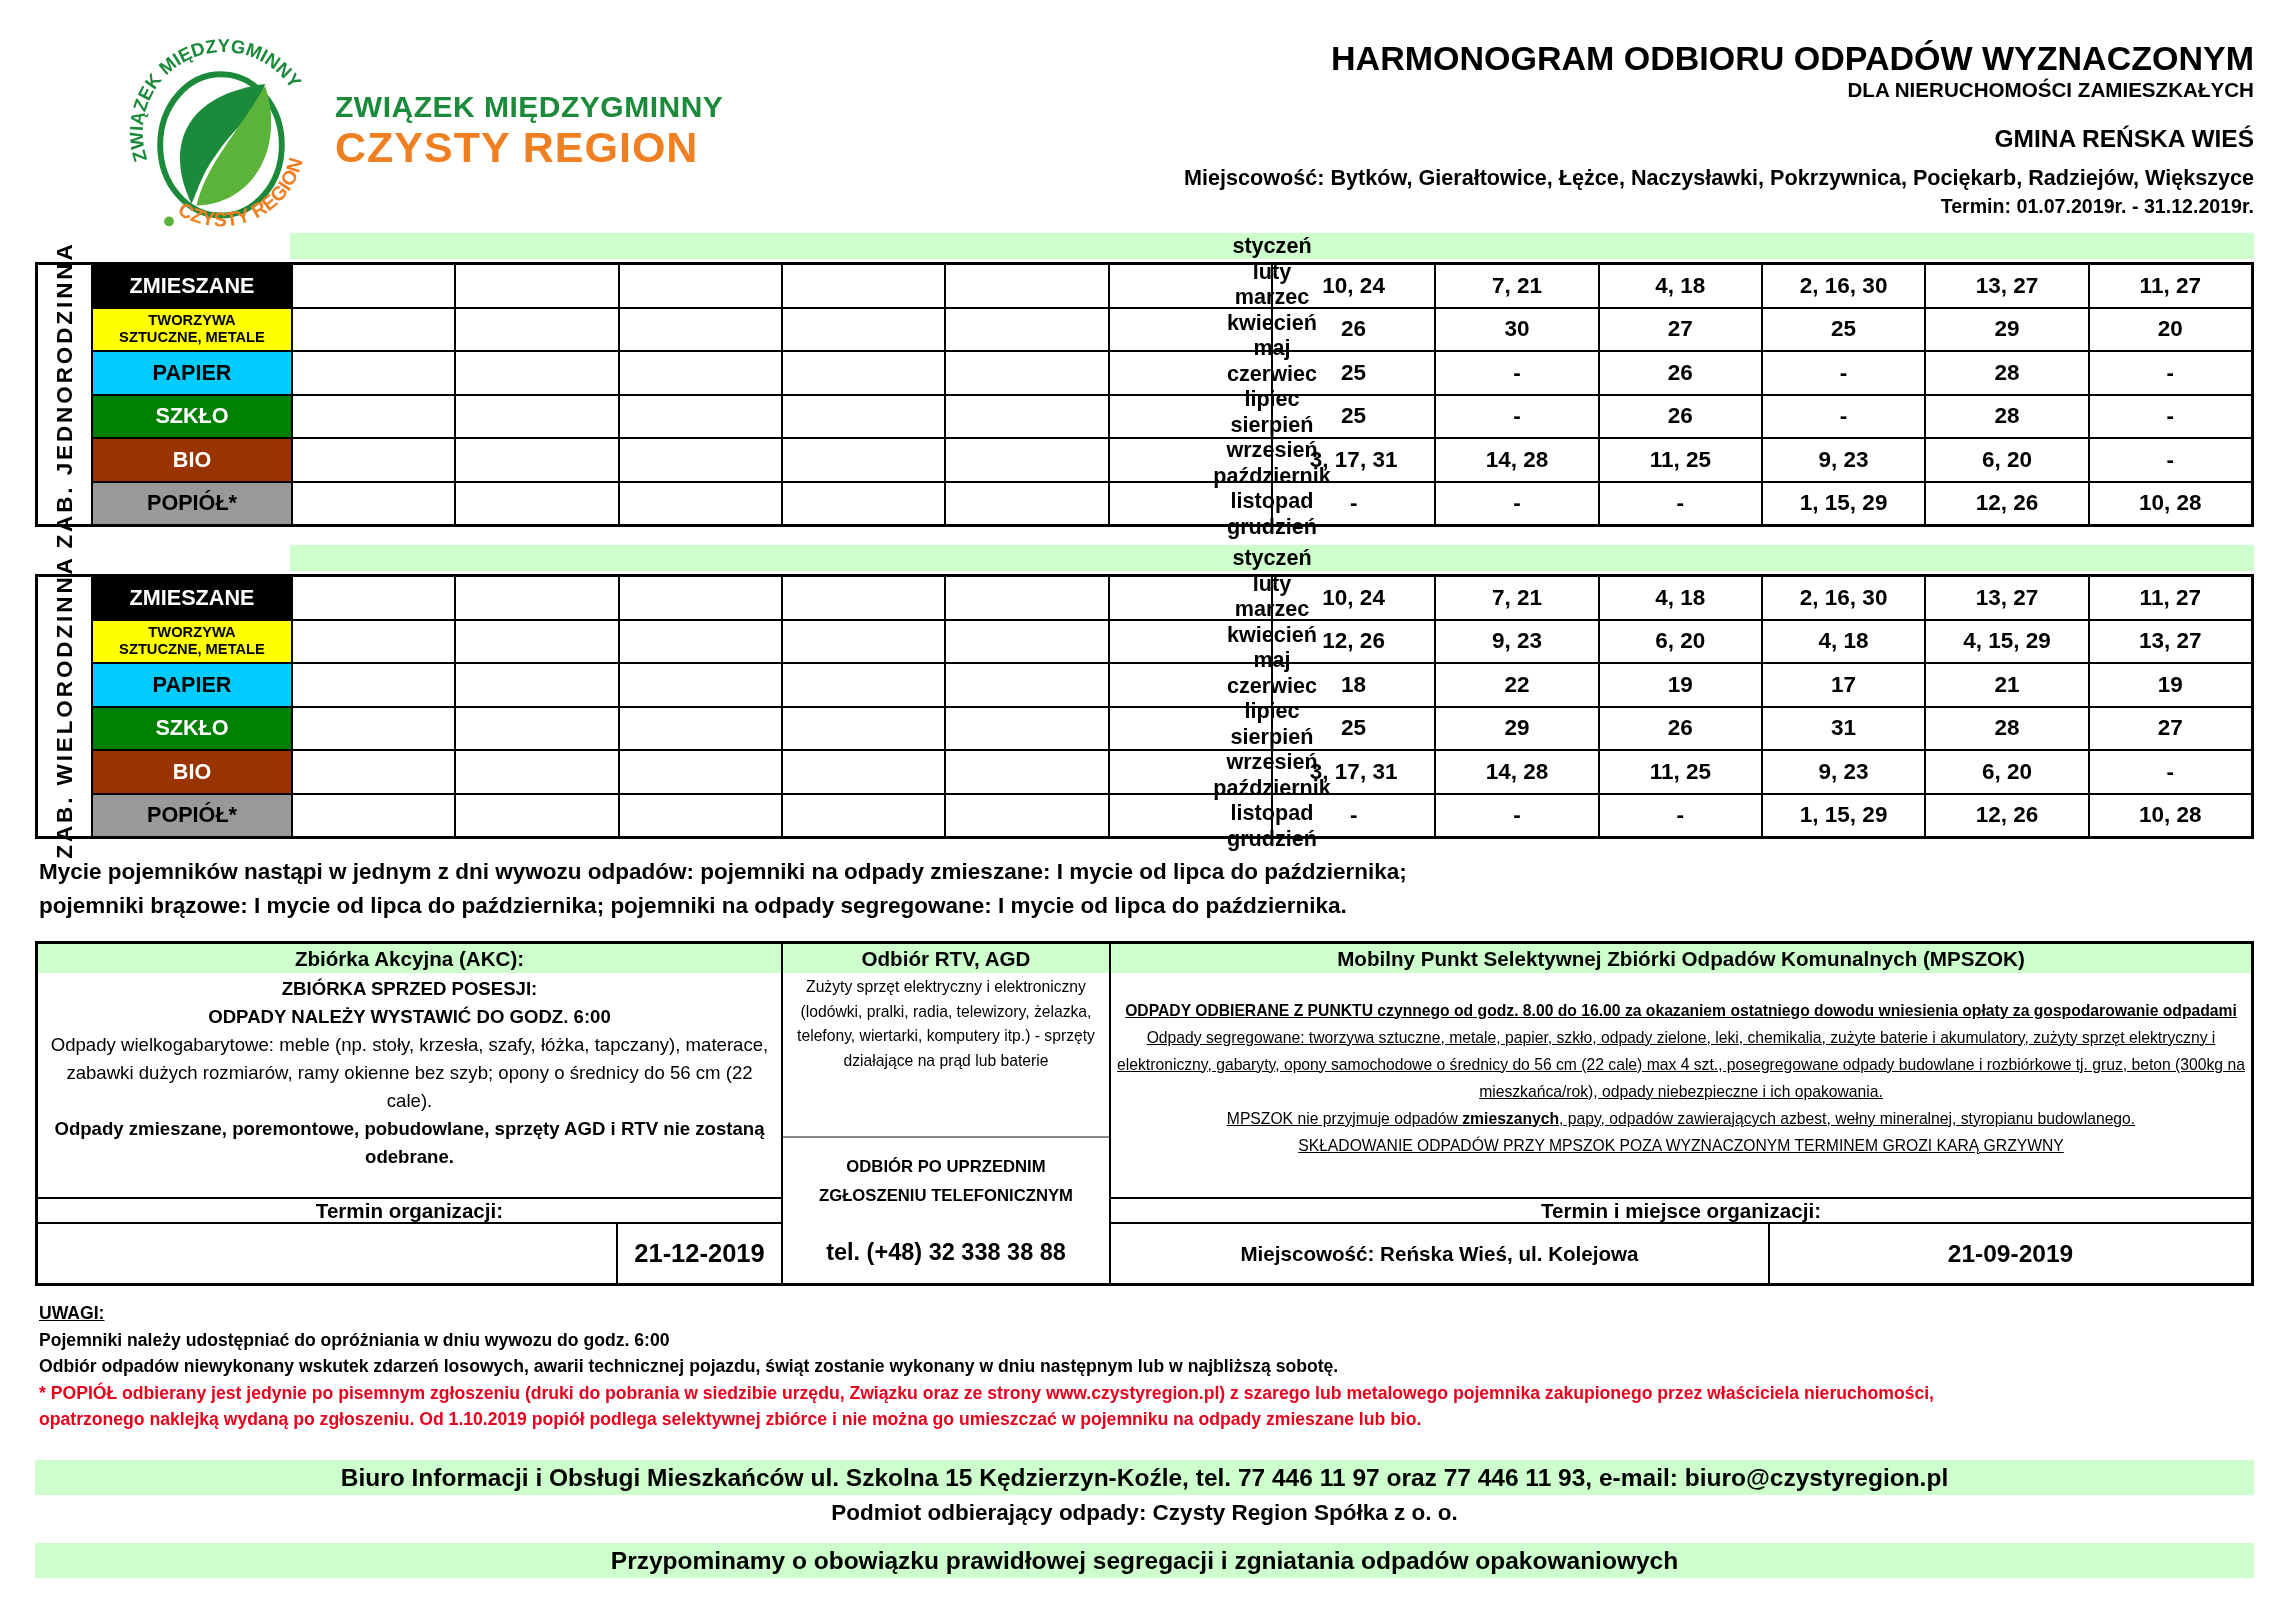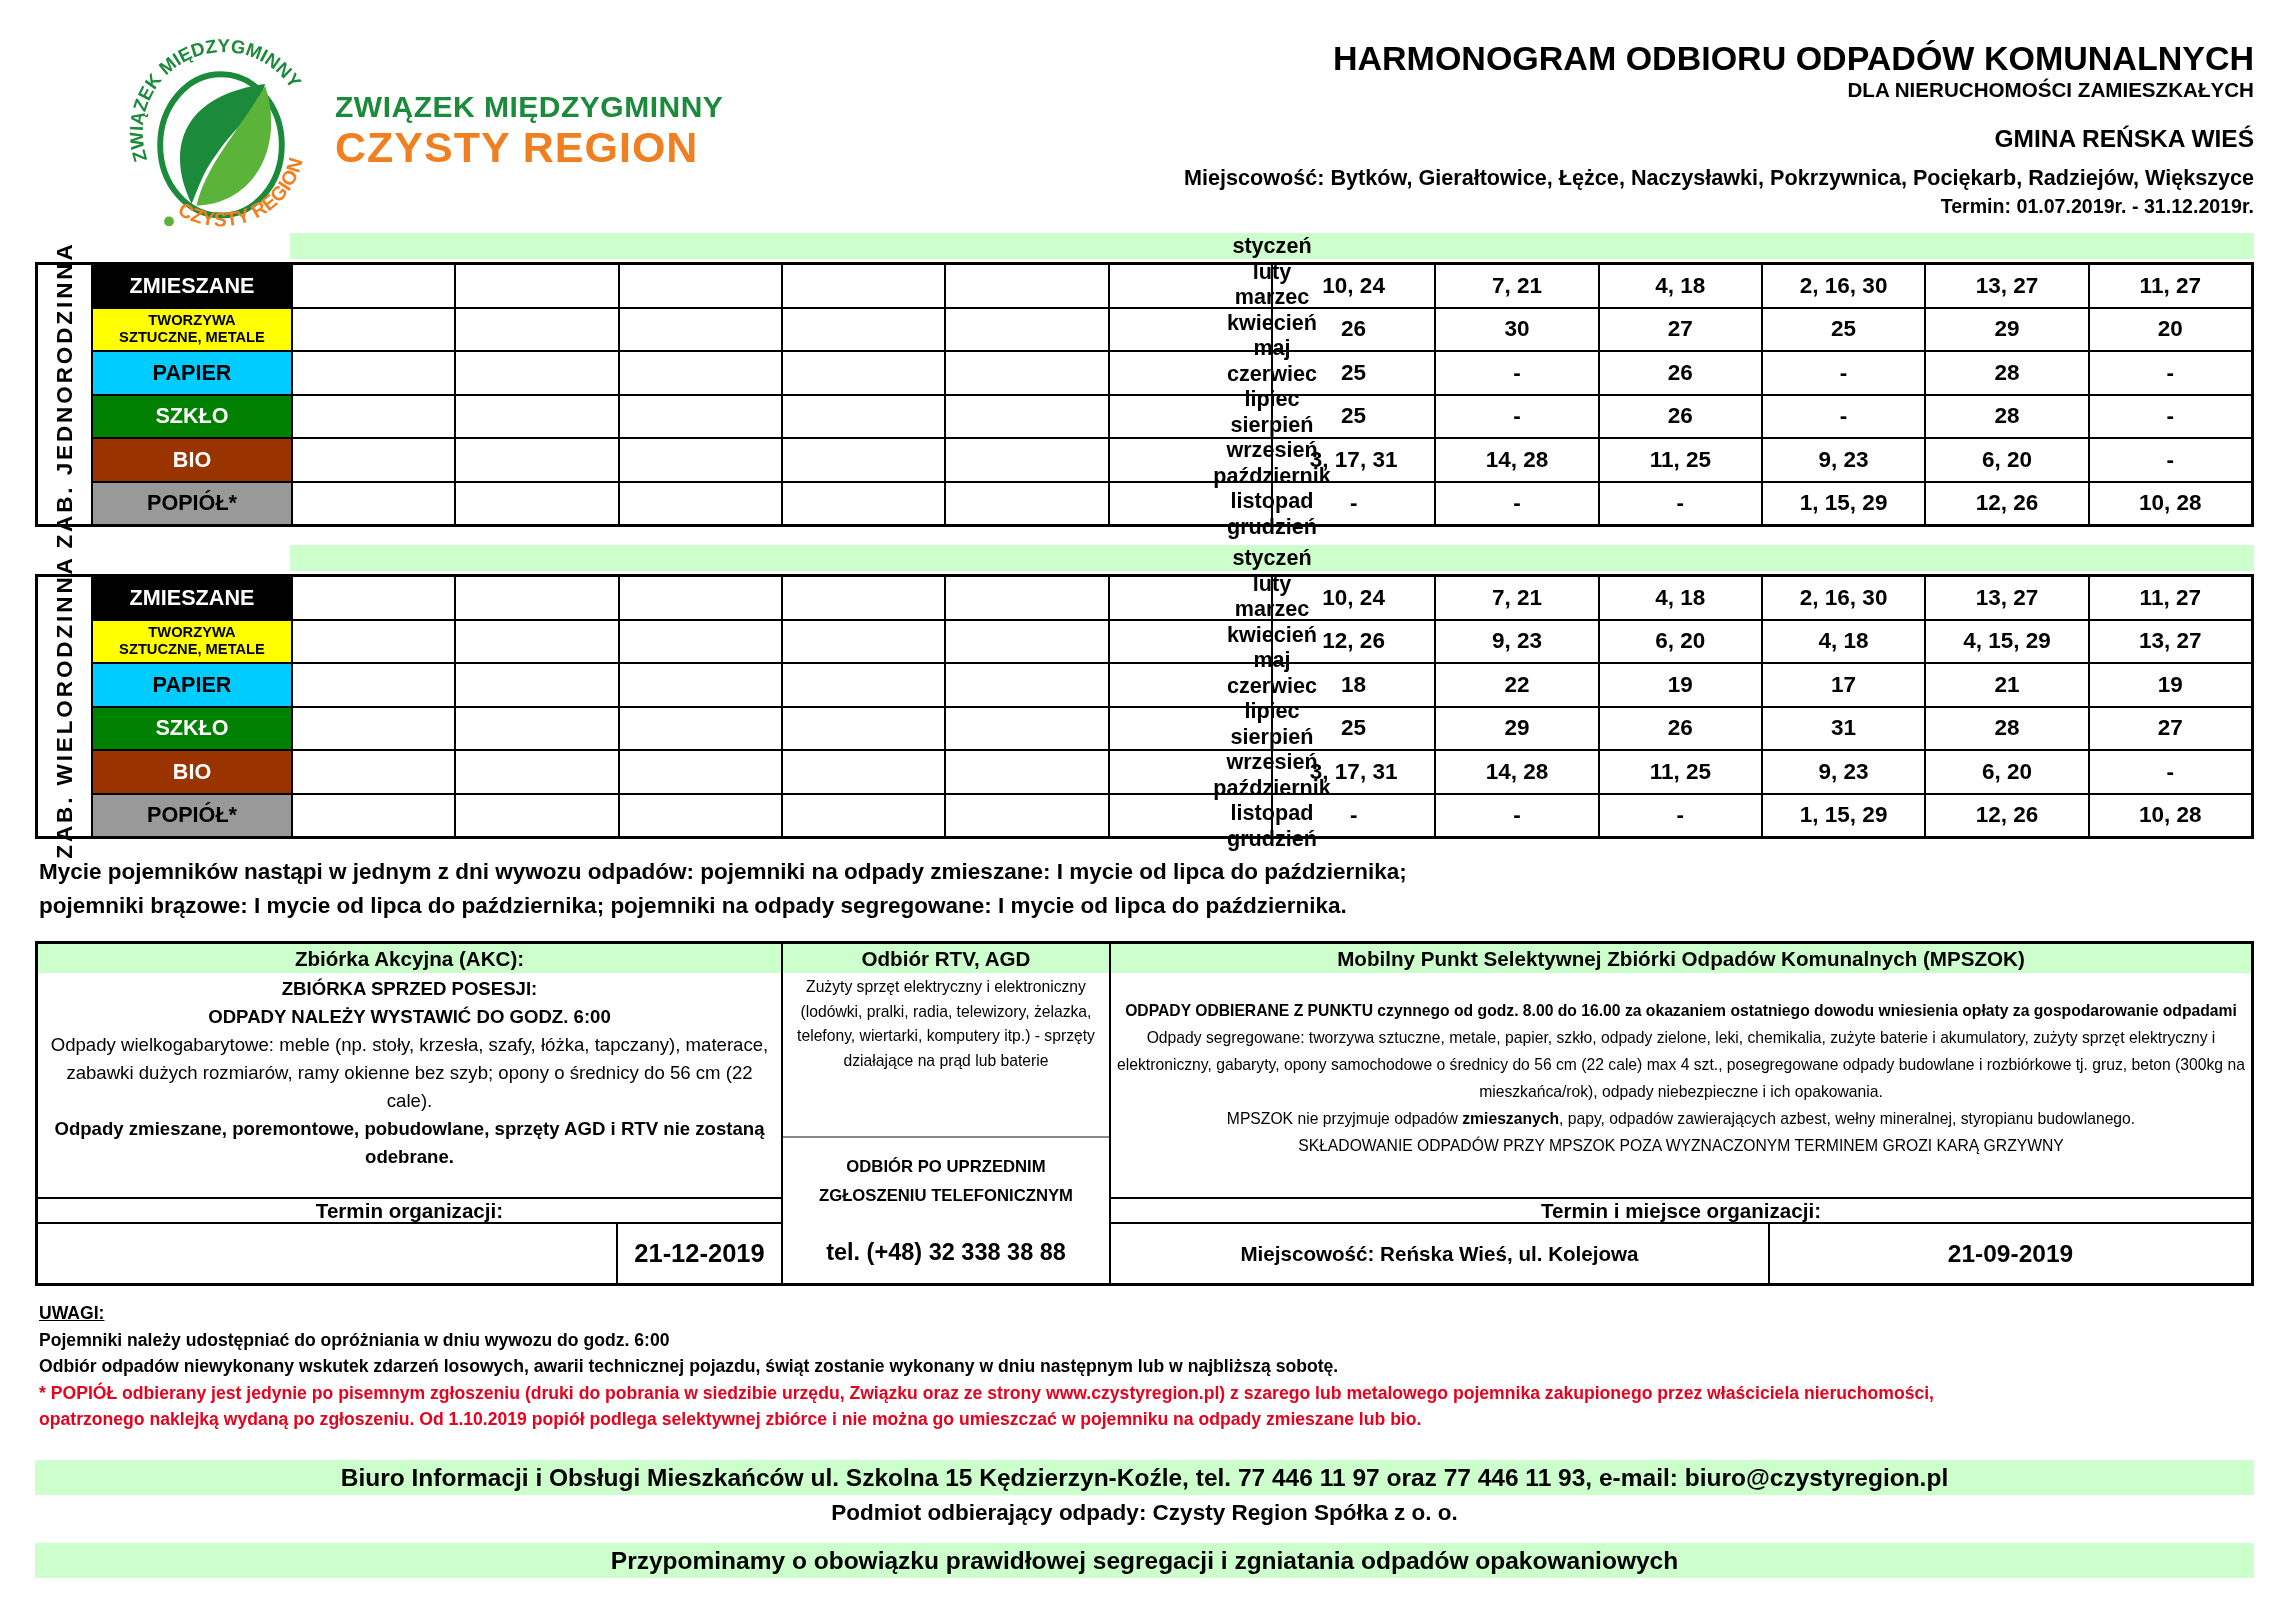--- a/index.html
+++ b/index.html
@@ -71,21 +71,21 @@
   <ellipse cx="105" cy="110" rx="62" ry="72" fill="none" stroke="#1b8a3a" stroke-width="6"></ellipse>
   <path d="M 75 170 C 50 120 60 60 150 48 C 140 80 120 90 100 120 C 85 140 80 160 75 170 Z" fill="#1b8a3a"></path>
   <path d="M 80 172 C 90 130 120 100 150 50 C 170 110 140 170 80 172 Z" fill="#5bb33a"></path>
   <text font-size="19" font-weight="bold" fill="#1b8a3a" font-family="Liberation Sans, sans-serif"><textPath href="#arcTop">ZWIĄZEK MIĘDZYGMINNY</textPath></text>
   <text font-size="20" font-weight="bold" fill="#f07f21" font-family="Liberation Sans, sans-serif"><textPath href="#arcBot">CZYSTY REGION</textPath></text>
   <circle cx="52" cy="188" r="5" fill="#5bb33a"></circle>
 </svg>
 <div id="brand1" class="abs">ZWIĄZEK MIĘDZYGMINNY</div>
 <div id="brand2" class="abs">CZYSTY REGION</div>
 
-<div id="title" class="abs hdr">HARMONOGRAM ODBIORU ODPADÓW KOMUNALNYCH</div>
+<div id="title" class="abs hdr">HARMONOGRAM ODBIORU ODPADÓW WYZNACZONYM</div>
 <div id="subtitle" class="abs hdr">DLA NIERUCHOMOŚCI ZAMIESZKAŁYCH</div>
 <div id="gmina" class="abs hdr">GMINA REŃSKA WIEŚ</div>
 <div id="miejsc" class="abs hdr">Miejscowość:  Bytków, Gierałtowice, Łężce, Naczysławki, Pokrzywnica, Pociękarb, Radziejów, Większyce</div>
 <div id="termin" class="abs hdr">Termin: 01.07.2019r. - 31.12.2019r.</div>
 
 <div class="abs sched" style="top:233px;height:294px;">
   <div class="month-head" style="top:0;">
       <span>styczeń</span>
       <span>luty</span>
       <span>marzec</span>
@@ -363,21 +363,21 @@
   <div id="c2" class="col">
     <div class="greenbar">Odbiór RTV, AGD</div>
     <div class="ctext" style="font-size:15.7px;line-height:24.5px;padding:2px 3.9px;">Zużyty sprzęt elektryczny i elektroniczny (lodówki, pralki, radia, telewizory, żelazka, telefony, wiertarki, komputery itp.) - sprzęty działające na prąd lub baterie</div>
     <div class="divh" style="top:192px;border-color:#888;"></div>
     <div class="abs ctext" style="left:7.8px;right:7.8px;top:208px;font-weight:bold;font-size:16.7px;line-height:29px;">ODBIÓR PO UPRZEDNIM ZGŁOSZENIU TELEFONICZNYM</div>
     <div class="abs ctext" style="left:0;right:0;top:294px;font-weight:bold;font-size:23.5px;">tel. (+48) 32 338 38 88</div>
   </div>
 
   <div id="c3" class="col">
     <div class="greenbar">Mobilny Punkt Selektywnej Zbiórki Odpadów Komunalnych (MPSZOK)</div>
-    <div class="ctext" style="font-size:15.7px;line-height:27px;padding:23.5px 3.9px 0;">
+    <div class="ctext" style="font-size:15.7px;line-height:27px;padding:23.5px 3.9px 0;text-decoration:underline;">
       <b>ODPADY ODBIERANE Z PUNKTU czynnego od godz. 8.00 do 16.00  za okazaniem ostatniego dowodu wniesienia opłaty za gospodarowanie odpadami</b><span> Odpady segregowane: tworzywa sztuczne, metale, papier, szkło, odpady zielone, leki, chemikalia, zużyte baterie i akumulatory, zużyty sprzęt elektryczny i elektroniczny, gabaryty, opony samochodowe o średnicy do 56 cm (22 cale) max 4 szt., posegregowane odpady budowlane i rozbiórkowe tj. gruz, beton (300kg na mieszkańca/rok), odpady niebezpieczne i ich opakowania.</span><br>
       <span>MPSZOK nie przyjmuje odpadów </span><b>zmieszanych</b><span>, papy, odpadów zawierających azbest, wełny mineralnej, styropianu budowlanego.</span><br>
       <span>SKŁADOWANIE ODPADÓW PRZY MPSZOK POZA WYZNACZONYM TERMINEM GROZI KARĄ GRZYWNY</span>
     </div>
     <div class="divh" style="top:253px;border-top-width:2.9px;"></div>
     <div class="abs ctext" style="left:0;right:0;top:255px;font-weight:bold;font-size:20.6px;line-height:23.5px;">Termin i miejsce organizacji:</div>
     <div class="divh" style="top:278px;border-top-width:2.9px;"></div>
     <div class="abs" style="left:0;width:657px;top:280px;bottom:0;display:flex;align-items:center;justify-content:center;font-weight:bold;font-size:20.6px;">Miejscowość:  Reńska Wieś, ul. Kolejowa</div>
     <div class="abs" style="left:657px;top:280px;bottom:0;border-left:2px solid #000;"></div>
     <div class="abs" style="left:659px;right:0;top:280px;bottom:0;display:flex;align-items:center;justify-content:center;font-weight:bold;font-size:24.5px;">21-09-2019</div>

